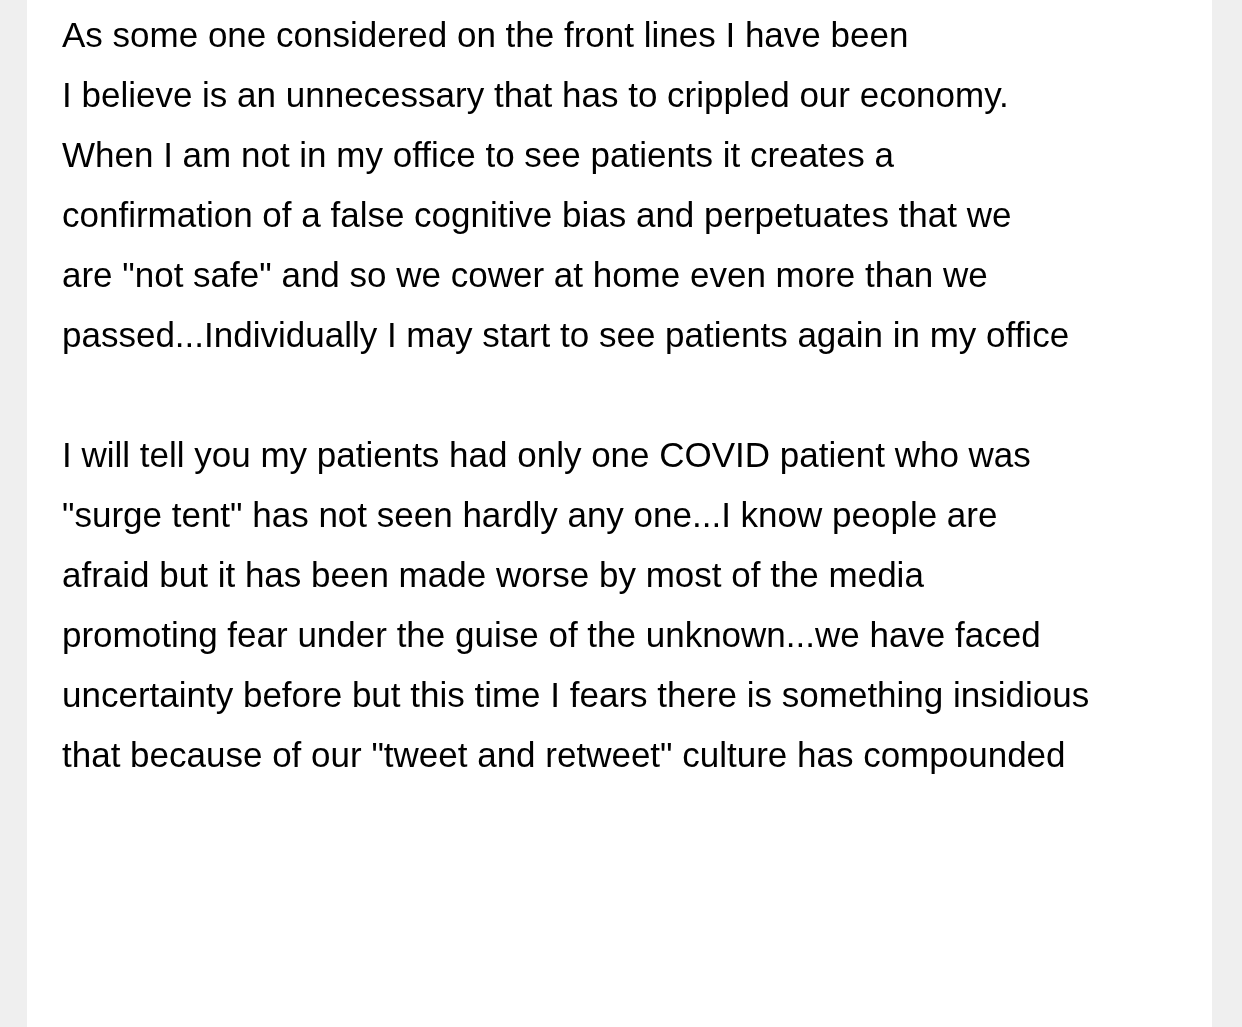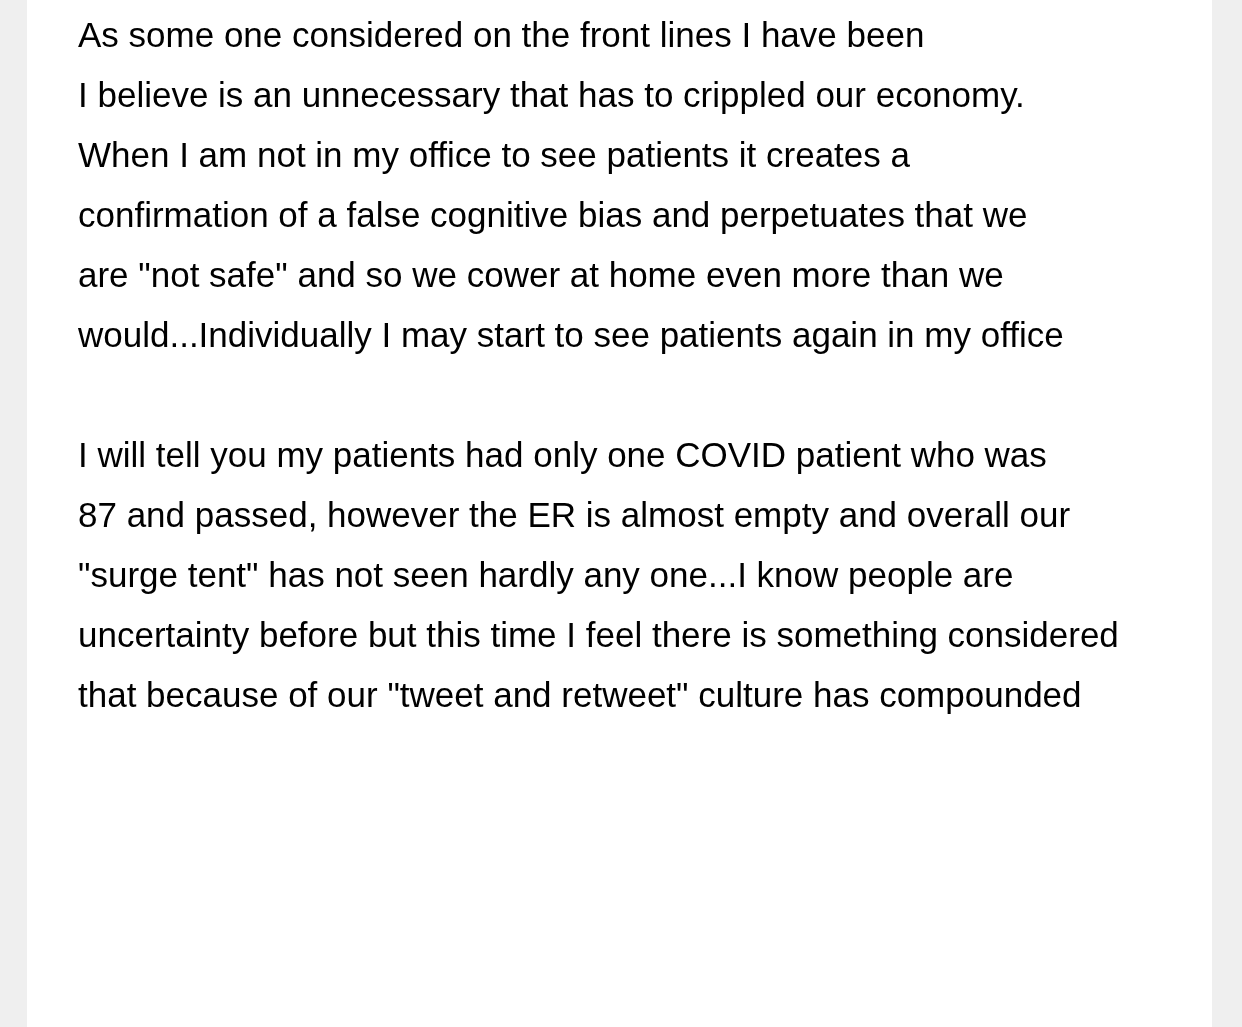--- a/index.html
+++ b/index.html
@@ -25,39 +25,40 @@
   .content {
     position: absolute;
     left: 62px;
     top: 5px;
     width: 1150px;
     color: var(--text, #000000);
     font-size: 35px;
     line-height: 60px;
     font-weight: 400;
   }
-  .paragraph { margin: 0 0 60px 16px; }
+  .paragraph { margin: 0 0 60px 0; }
   .paragraph:last-child { margin-bottom: 0; }
   .line { white-space: nowrap; }
 </style>
 </head>
 <body style="--bg: #ffffff; --gutter: #efefef; --text: #000000;">
 
 <div class="gutter gutter-left"></div>
 <div class="gutter gutter-right"></div>
 
 <main class="content">
     <div class="paragraph">
       <div class="line">As some one considered on the front lines I have been</div>
       <div class="line">I believe is an unnecessary that has to crippled our economy.</div>
       <div class="line">When I am not in my office to see patients it creates a</div>
       <div class="line">confirmation of a false cognitive bias and perpetuates that we</div>
       <div class="line">are "not safe" and so we cower at home even more than we</div>
-      <div class="line">would...Individually I may start to see patients again in my office</div>
+      <div class="line">passed...Individually I may start to see patients again in my office</div>
     </div>
     <div class="paragraph">
       <div class="line">I will tell you my patients had only one COVID patient who was</div>
-      <div class="line">87 and passed, however the ER is almost empty and overall our</div>
       <div class="line">"surge tent" has not seen hardly any one...I know people are</div>
-      <div class="line">uncertainty before but this time I feel there is something considered</div>
+      <div class="line">afraid but it has been made worse by most of the media</div>
+      <div class="line">promoting fear under the guise of the unknown...we have faced</div>
+      <div class="line">uncertainty before but this time I fears there is something insidious</div>
       <div class="line">that because of our "tweet and retweet" culture has compounded</div>
     </div>
   </main>
 
 </body></html>

